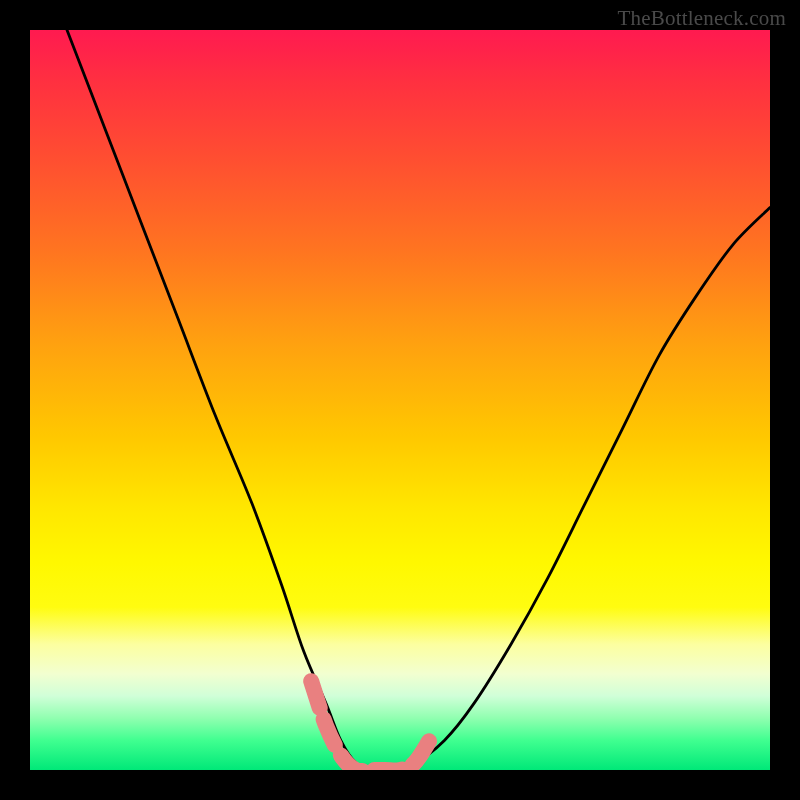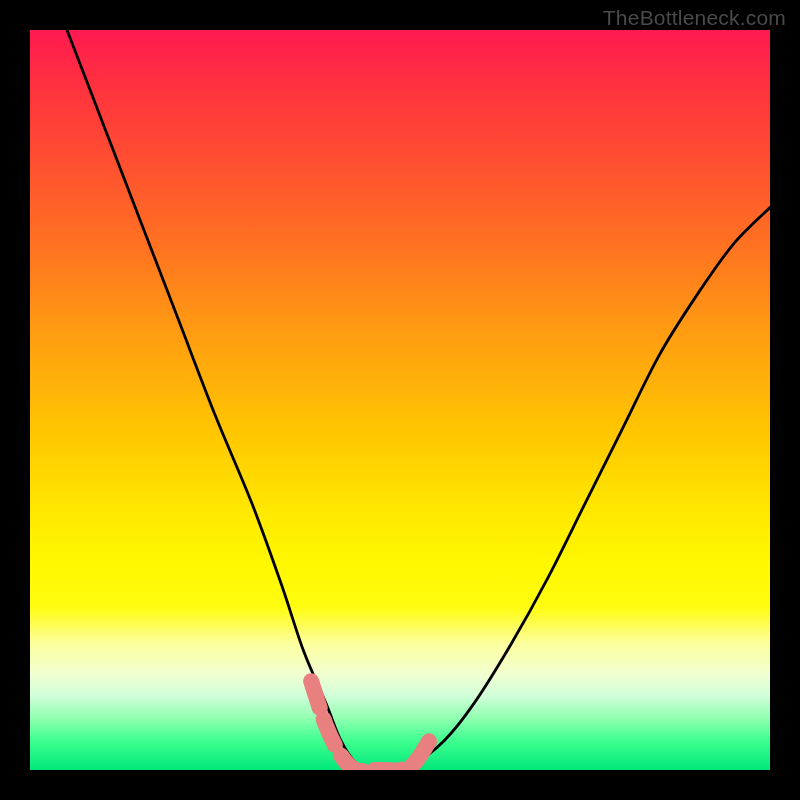--- a/index.html
+++ b/index.html
@@ -32,21 +32,21 @@
       #d0ffd8 90%,
       #90ffb0 93%,
       #40ff90 96%,
       #00e878 100%
     );
   }
   .watermark {
     position: absolute;
     top: 6px;
     right: 14px;
-    font-family: Liberation Sans, sans-serif;
+    font-family: Liberation Serif, serif;
     font-size: 21px;
     color: #4a4a4a;
     letter-spacing: 0.2px;
   }
   svg.curve {
     position: absolute;
     left: 0;
     top: 0;
     width: 740px;
     height: 740px;

